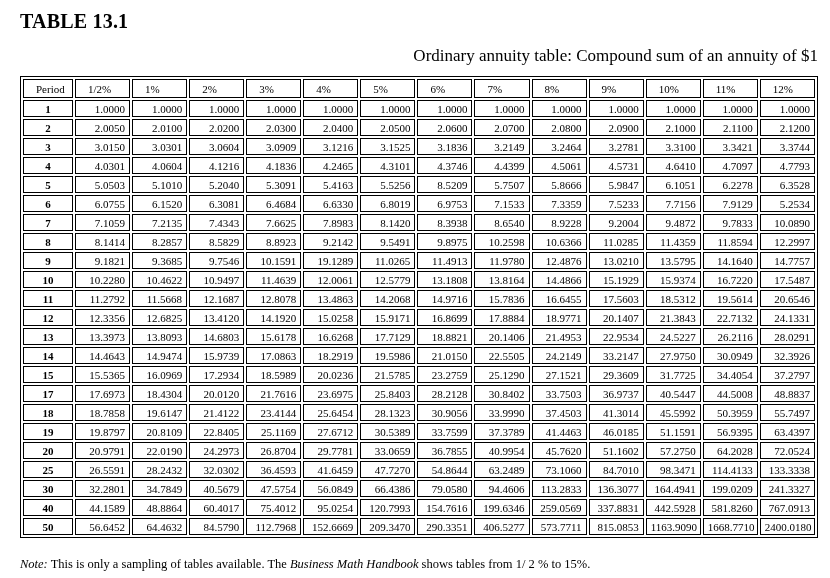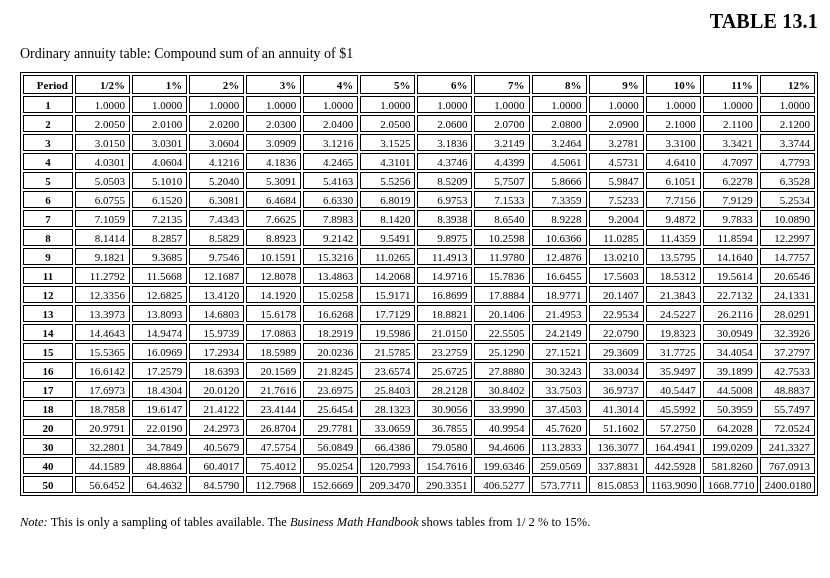--- a/index.html
+++ b/index.html
@@ -15,47 +15,47 @@
     background: #ffffff;
     box-sizing: border-box;
     padding: 6px 12px 0 20px;
     overflow: hidden;
   }
   .doc-title {
     font-size: 20px;
     font-weight: bold;
     margin: 4px 0 13px 0;
     letter-spacing: 0.2px;
+  }
+  .doc-subtitle {
+    font-size: 17px;
+    margin: 12px 0 10px 0;
     text-align: right;
-  }
-  .doc-subtitle {
-    font-size: 14px;
-    margin: 12px 0 10px 0;
   }
   table.annuity {
     border-collapse: separate;
     border-spacing: 2px;
     border: 1px solid #000000;
     table-layout: fixed;
     width: 798px;
     background: #ffffff;
   }
   table.annuity th, table.annuity td {
     border: 1px solid #000000;
     font-size: 11px;
     line-height: 12px;
     height: 13px;
     padding: 1px 4px;
     overflow: hidden;
     white-space: nowrap;
     background: #ffffff;
   }
   table.annuity th {
-    font-weight: bold;
-    text-align: right;
+    font-weight: normal;
+    text-align: left;
     height: 15px;
     padding-left: 12px;
   }
   table.annuity td.period {
     font-weight: bold;
     text-align: center;
   }
   table.annuity td.val {
     text-align: right;
   }
@@ -236,29 +236,45 @@
           <td class="val">11.4359</td>
           <td class="val">11.8594</td>
           <td class="val">12.2997</td>
         </tr>
         <tr>
           <td class="period">9</td>
           <td class="val">9.1821</td>
           <td class="val">9.3685</td>
           <td class="val">9.7546</td>
           <td class="val">10.1591</td>
-          <td class="val">15.3216</td>
+          <td class="val">19.1289</td>
           <td class="val">11.0265</td>
           <td class="val">11.4913</td>
           <td class="val">11.9780</td>
           <td class="val">12.4876</td>
           <td class="val">13.0210</td>
           <td class="val">13.5795</td>
           <td class="val">14.1640</td>
           <td class="val">14.7757</td>
+        </tr>
+        <tr>
+          <td class="period">10</td>
+          <td class="val">10.2280</td>
+          <td class="val">10.4622</td>
+          <td class="val">10.9497</td>
+          <td class="val">11.4639</td>
+          <td class="val">12.0061</td>
+          <td class="val">12.5779</td>
+          <td class="val">13.1808</td>
+          <td class="val">13.8164</td>
+          <td class="val">14.4866</td>
+          <td class="val">15.1929</td>
+          <td class="val">15.9374</td>
+          <td class="val">16.7220</td>
+          <td class="val">17.5487</td>
         </tr>
         <tr>
           <td class="period">11</td>
           <td class="val">11.2792</td>
           <td class="val">11.5668</td>
           <td class="val">12.1687</td>
           <td class="val">12.8078</td>
           <td class="val">13.4863</td>
           <td class="val">14.2068</td>
           <td class="val">14.9716</td>
@@ -305,58 +321,42 @@
           <td class="period">14</td>
           <td class="val">14.4643</td>
           <td class="val">14.9474</td>
           <td class="val">15.9739</td>
           <td class="val">17.0863</td>
           <td class="val">18.2919</td>
           <td class="val">19.5986</td>
           <td class="val">21.0150</td>
           <td class="val">22.5505</td>
           <td class="val">24.2149</td>
-          <td class="val">22.0790</td>
-          <td class="val">19.8323</td>
+          <td class="val">33.2147</td>
+          <td class="val">27.9750</td>
           <td class="val">30.0949</td>
           <td class="val">32.3926</td>
         </tr>
         <tr>
           <td class="period">15</td>
           <td class="val">15.5365</td>
           <td class="val">16.0969</td>
           <td class="val">17.2934</td>
           <td class="val">18.5989</td>
           <td class="val">20.0236</td>
           <td class="val">21.5785</td>
           <td class="val">23.2759</td>
           <td class="val">25.1290</td>
           <td class="val">27.1521</td>
           <td class="val">29.3609</td>
           <td class="val">31.7725</td>
           <td class="val">34.4054</td>
           <td class="val">37.2797</td>
         </tr>
         <tr>
-          <td class="period">16</td>
-          <td class="val">16.6142</td>
-          <td class="val">17.2579</td>
-          <td class="val">18.6393</td>
-          <td class="val">20.1569</td>
-          <td class="val">21.8245</td>
-          <td class="val">23.6574</td>
-          <td class="val">25.6725</td>
-          <td class="val">27.8880</td>
-          <td class="val">30.3243</td>
-          <td class="val">33.0034</td>
-          <td class="val">35.9497</td>
-          <td class="val">39.1899</td>
-          <td class="val">42.7533</td>
-        </tr>
-        <tr>
           <td class="period">17</td>
           <td class="val">17.6973</td>
           <td class="val">18.4304</td>
           <td class="val">20.0120</td>
           <td class="val">21.7616</td>
           <td class="val">23.6975</td>
           <td class="val">25.8403</td>
           <td class="val">28.2128</td>
           <td class="val">30.8402</td>
           <td class="val">33.7503</td>
@@ -375,36 +375,68 @@
           <td class="val">28.1323</td>
           <td class="val">30.9056</td>
           <td class="val">33.9990</td>
           <td class="val">37.4503</td>
           <td class="val">41.3014</td>
           <td class="val">45.5992</td>
           <td class="val">50.3959</td>
           <td class="val">55.7497</td>
         </tr>
         <tr>
+          <td class="period">19</td>
+          <td class="val">19.8797</td>
+          <td class="val">20.8109</td>
+          <td class="val">22.8405</td>
+          <td class="val">25.1169</td>
+          <td class="val">27.6712</td>
+          <td class="val">30.5389</td>
+          <td class="val">33.7599</td>
+          <td class="val">37.3789</td>
+          <td class="val">41.4463</td>
+          <td class="val">46.0185</td>
+          <td class="val">51.1591</td>
+          <td class="val">56.9395</td>
+          <td class="val">63.4397</td>
+        </tr>
+        <tr>
           <td class="period">20</td>
           <td class="val">20.9791</td>
           <td class="val">22.0190</td>
           <td class="val">24.2973</td>
           <td class="val">26.8704</td>
           <td class="val">29.7781</td>
           <td class="val">33.0659</td>
           <td class="val">36.7855</td>
           <td class="val">40.9954</td>
           <td class="val">45.7620</td>
           <td class="val">51.1602</td>
           <td class="val">57.2750</td>
           <td class="val">64.2028</td>
           <td class="val">72.0524</td>
         </tr>
         <tr>
+          <td class="period">25</td>
+          <td class="val">26.5591</td>
+          <td class="val">28.2432</td>
+          <td class="val">32.0302</td>
+          <td class="val">36.4593</td>
+          <td class="val">41.6459</td>
+          <td class="val">47.7270</td>
+          <td class="val">54.8644</td>
+          <td class="val">63.2489</td>
+          <td class="val">73.1060</td>
+          <td class="val">84.7010</td>
+          <td class="val">98.3471</td>
+          <td class="val">114.4133</td>
+          <td class="val">133.3338</td>
+        </tr>
+        <tr>
           <td class="period">30</td>
           <td class="val">32.2801</td>
           <td class="val">34.7849</td>
           <td class="val">40.5679</td>
           <td class="val">47.5754</td>
           <td class="val">56.0849</td>
           <td class="val">66.4386</td>
           <td class="val">79.0580</td>
           <td class="val">94.4606</td>
           <td class="val">113.2833</td>

